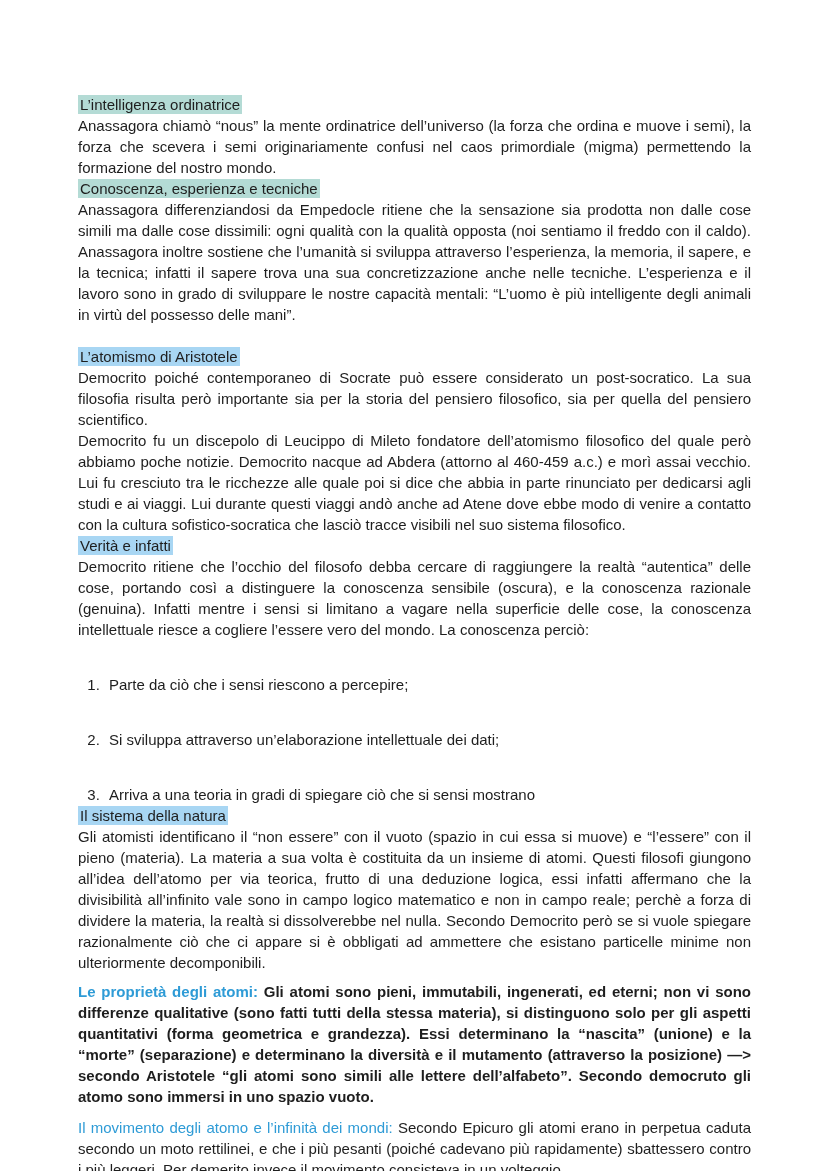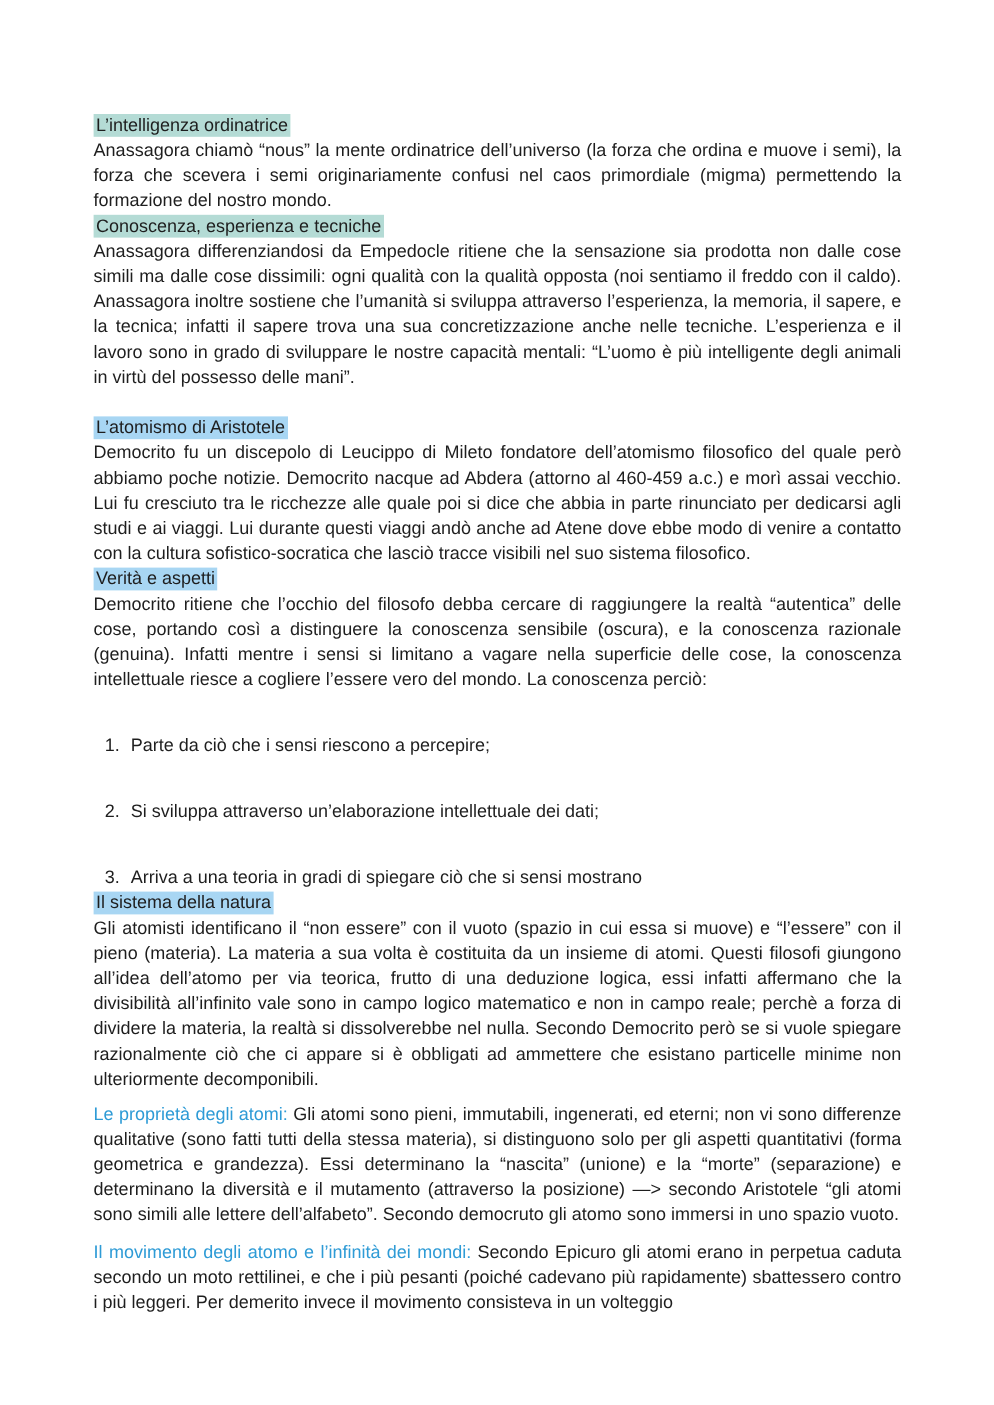--- a/index.html
+++ b/index.html
@@ -25,21 +25,21 @@
     line-height: 21px;
     color: var(--text, #1e1e1e);
     text-align: justify;
   }
   p { margin: 0; }
   .hl { padding: 1px 2px; }
   .hl-teal { background: var(--highlight-teal, #b4dbd5); }
   .hl-blue { background: var(--highlight-blue, #a8d6f3); }
   .lead { color: var(--accent-blue, #2e9bd6); }
   .gap-line { margin-top: 21px; }
-  .sp-8 { margin-top: 8px; }
+  .sp-8 { margin-top: 8px; font-weight: bold; }
   .sp-10 { margin-top: 10px; }
   ol.steps {
     margin: 0;
     padding: 0 0 0 26px;
     list-style: decimal;
   }
   ol.steps li {
     padding-left: 5px;
     text-align: left;
     margin-top: 34px;
@@ -51,24 +51,25 @@
 <div class="page">
   <div class="content">
 
     <p><span class="hl hl-teal">L’intelligenza ordinatrice</span></p>
     <p>Anassagora chiamò “nous” la mente ordinatrice dell’universo (la forza che ordina e muove i semi), la forza che scevera i semi originariamente confusi nel caos primordiale (migma) permettendo la formazione del nostro mondo.</p>
 
     <p><span class="hl hl-teal">Conoscenza, esperienza e tecniche</span></p>
     <p>Anassagora differenziandosi da Empedocle ritiene che la sensazione sia prodotta non dalle cose simili ma dalle cose dissimili: ogni qualità con la qualità opposta (noi sentiamo il freddo con il caldo).  Anassagora inoltre sostiene che l’umanità si sviluppa attraverso l’esperienza, la memoria, il sapere, e la tecnica; infatti il sapere trova una sua concretizzazione anche nelle tecniche. L’esperienza e il lavoro sono in grado di sviluppare le nostre capacità mentali: “L’uomo è più intelligente degli animali in virtù del possesso delle mani”.</p>
 
     <p class="gap-line"><span class="hl hl-blue">L’atomismo di Aristotele</span></p>
+    <p>Democrito poiché contemporaneo di Socrate può essere considerato un post-socratico. La sua filosofia risulta però importante sia per la storia del pensiero filosofico, sia per quella del pensiero scientifico.</p>
 
     <p>Democrito fu un discepolo di Leucippo di Mileto fondatore dell’atomismo filosofico del quale però abbiamo poche notizie. Democrito nacque ad Abdera (attorno al 460-459 a.c.) e morì assai vecchio. Lui fu cresciuto tra le ricchezze alle quale poi si dice che abbia in parte rinunciato per dedicarsi agli studi e ai viaggi. Lui durante questi viaggi andò anche ad Atene dove ebbe modo di venire a contatto con la cultura sofistico-socratica che lasciò tracce visibili nel suo sistema filosofico.</p>
 
-    <p><span class="hl hl-blue">Verità e aspetti</span></p>
+    <p><span class="hl hl-blue">Verità e infatti</span></p>
     <p>Democrito ritiene che l’occhio del filosofo debba cercare di raggiungere la realtà “autentica” delle cose, portando così a distinguere la conoscenza sensibile (oscura), e la conoscenza razionale (genuina). Infatti mentre i sensi si limitano a vagare nella superficie delle cose, la conoscenza intellettuale riesce a cogliere l’essere vero del mondo. La conoscenza perciò:</p>
     <ol class="steps">
       <li>Parte da ciò che i sensi riescono a percepire;</li>
       <li>Si sviluppa attraverso un’elaborazione intellettuale dei dati;</li>
       <li>Arriva a una teoria in gradi di spiegare ciò che si sensi mostrano</li>
     </ol>
 
     <p><span class="hl hl-blue">Il sistema della natura</span></p>
     <p>Gli atomisti identificano il “non essere” con il vuoto (spazio in cui essa si muove) e “l’essere” con il pieno (materia). La materia a sua volta è costituita da un insieme di atomi. Questi filosofi giungono all’idea dell’atomo per via teorica, frutto di una deduzione logica, essi infatti affermano che la divisibilità all’infinito vale sono in campo logico matematico e non in campo reale; perchè a forza di dividere la materia, la realtà si dissolverebbe nel nulla. Secondo Democrito però se si vuole spiegare razionalmente ciò che ci appare si è obbligati ad ammettere che esistano particelle minime non ulteriormente decomponibili.</p>
 

